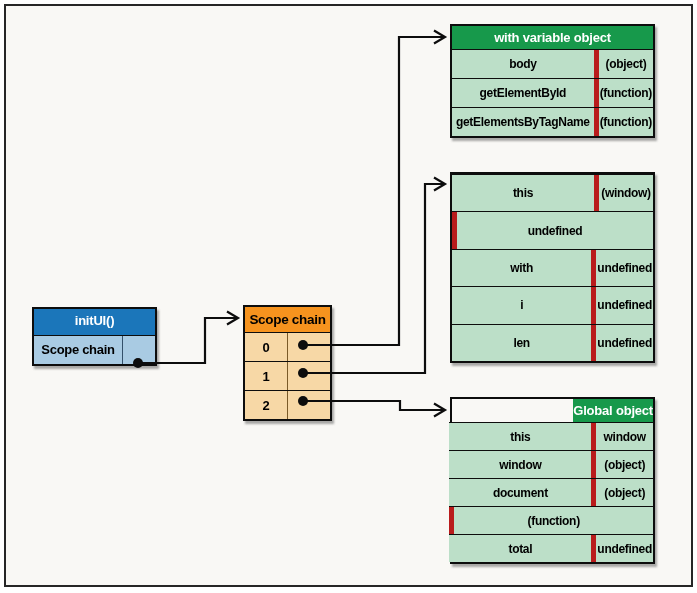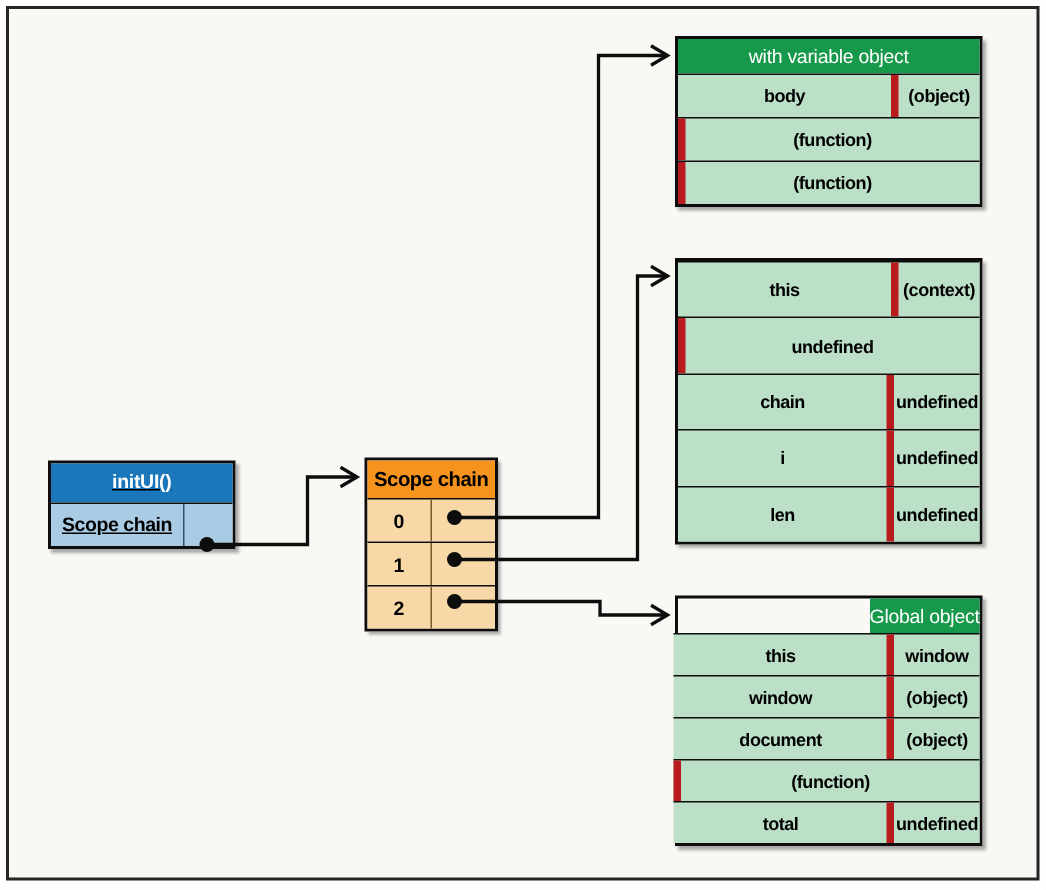--- a/index.html
+++ b/index.html
@@ -6,21 +6,21 @@
   .stage{
     position:relative;width:697px;height:593px;background:#ffffff;overflow:hidden;
     font-family:"Liberation Sans",sans-serif;color:#000;
   }
   .frame{
     position:absolute;left:4px;top:4px;width:685px;height:579px;
     border:2px solid var(--frame);background:var(--bg);
   }
   .shadowed{box-shadow:2px 2.5px 2px rgba(70,70,70,.45);}
   
-  .ec-box{position:absolute;left:32px;top:307px;width:121px;border:2px solid #0d0d0d;text-decoration:underline;}
+  .ec-box{position:absolute;left:32px;top:307px;width:121px;border:2px solid #0d0d0d;}
   .ec-header{
     background:var(--blue_header);color:#fff;font-weight:bold;font-size:13px;
     text-align:center;line-height:1.45;padding:3px 0 4px;letter-spacing:-.2px;
   }
   .ec-row{display:flex;height:28px;border-top:1px solid #0d0d0d;background:var(--blue_row);}
   .ec-label{
     width:88px;display:flex;align-items:center;justify-content:center;
     font-size:13px;font-weight:bold;letter-spacing:-.3px;
   }
   .ec-ptr{flex:1;border-left:1px solid #33506a;}
@@ -32,21 +32,21 @@
   }
   .sc-row{display:flex;height:28px;border-top:1px solid #0d0d0d;background:var(--orange_row);}
   .sc-index{
     width:42px;display:flex;align-items:center;justify-content:center;
     font-size:13px;font-weight:bold;
   }
   .sc-ptr{flex:1;border-left:1px solid #7a5a28;}
   
   .gtable{position:absolute;left:450px;width:201px;border:2px solid #0d0d0d;display:flex;flex-direction:column;}
   .ghead{
-    background:var(--green_header);color:#fff;font-weight:normal;font-size:13px;
+    background:var(--green_header);color:#fff;font-weight:bold;font-size:13px;
     text-align:center;height:23px;line-height:23px;flex:0 0 23px;letter-spacing:-.2px;
   }
   .grows{display:flex;flex-direction:column;flex:1;}
   .trow{display:flex;flex:1;border-top:1px solid #0d0d0d;background:var(--green_row);}
   .cell{display:flex;align-items:center;justify-content:center;font-size:12px;font-weight:bold;letter-spacing:-.3px;}
   .cell.name{width:140px;padding:0 1px;}
   .cell.val{flex:1;border-left:5px solid #b91c1c;padding:0 1px;}
   #t-with{top:24px;height:110px;}
   #t-activation{top:172px;height:187px;}
   #t-global{top:397px;height:163px;align-items:flex-end;}
@@ -88,39 +88,41 @@
   </div>
 
   <div class="gtable shadowed" id="t-with">
     <div class="ghead">with variable object</div>
     <div class="grows">
       <div class="trow">
         <div class="cell name">body</div>
         <div class="cell val">(object)</div>
       </div>
       <div class="trow">
+        <div class="cell name">getElementById</div>
         <div class="cell val">(function)</div>
       </div>
       <div class="trow">
+        <div class="cell name">getElementsByTagName</div>
         <div class="cell val">(function)</div>
       </div>
     </div>
   </div>
 
   <div class="gtable shadowed" id="t-activation">
     <div class="grows">
       <div class="trow">
         <div class="cell name">this</div>
-        <div class="cell val">(context)</div>
+        <div class="cell val">(window)</div>
       </div>
       <div class="trow">
         <div class="cell val">undefined</div>
       </div>
       <div class="trow">
-        <div class="cell name">chain</div>
+        <div class="cell name">with</div>
         <div class="cell val">undefined</div>
       </div>
       <div class="trow">
         <div class="cell name">i</div>
         <div class="cell val">undefined</div>
       </div>
       <div class="trow">
         <div class="cell name">len</div>
         <div class="cell val">undefined</div>
       </div>

